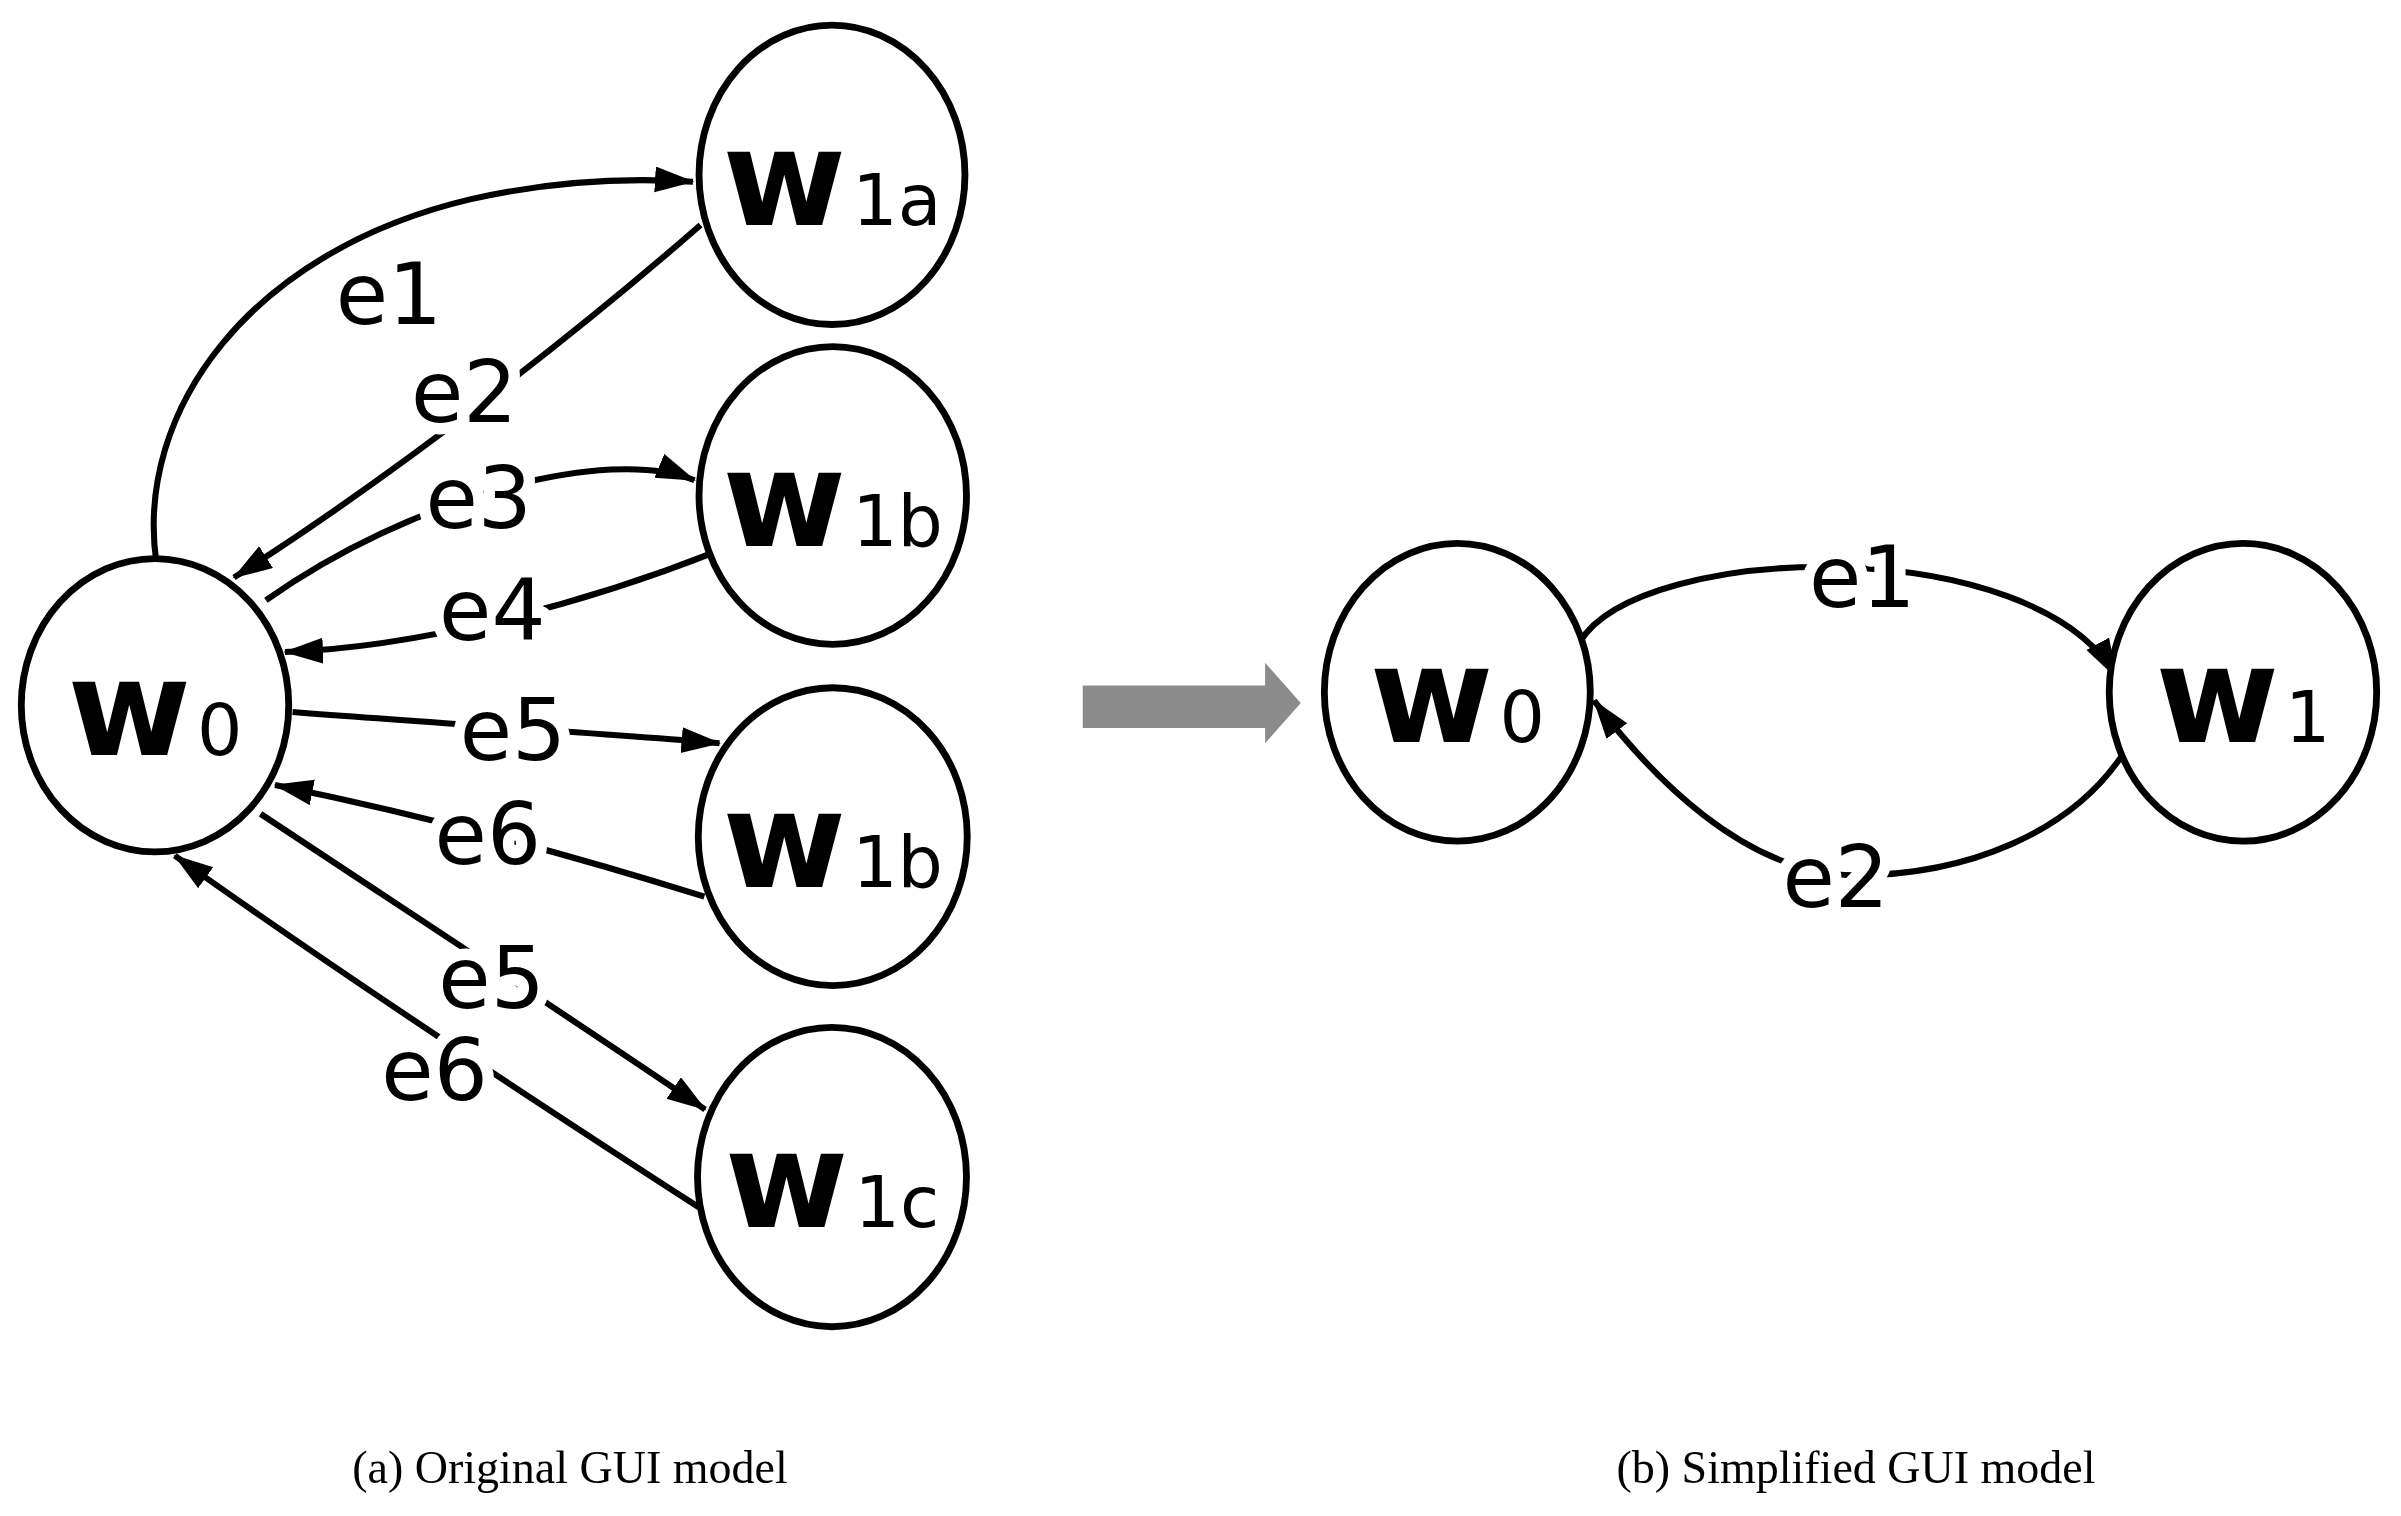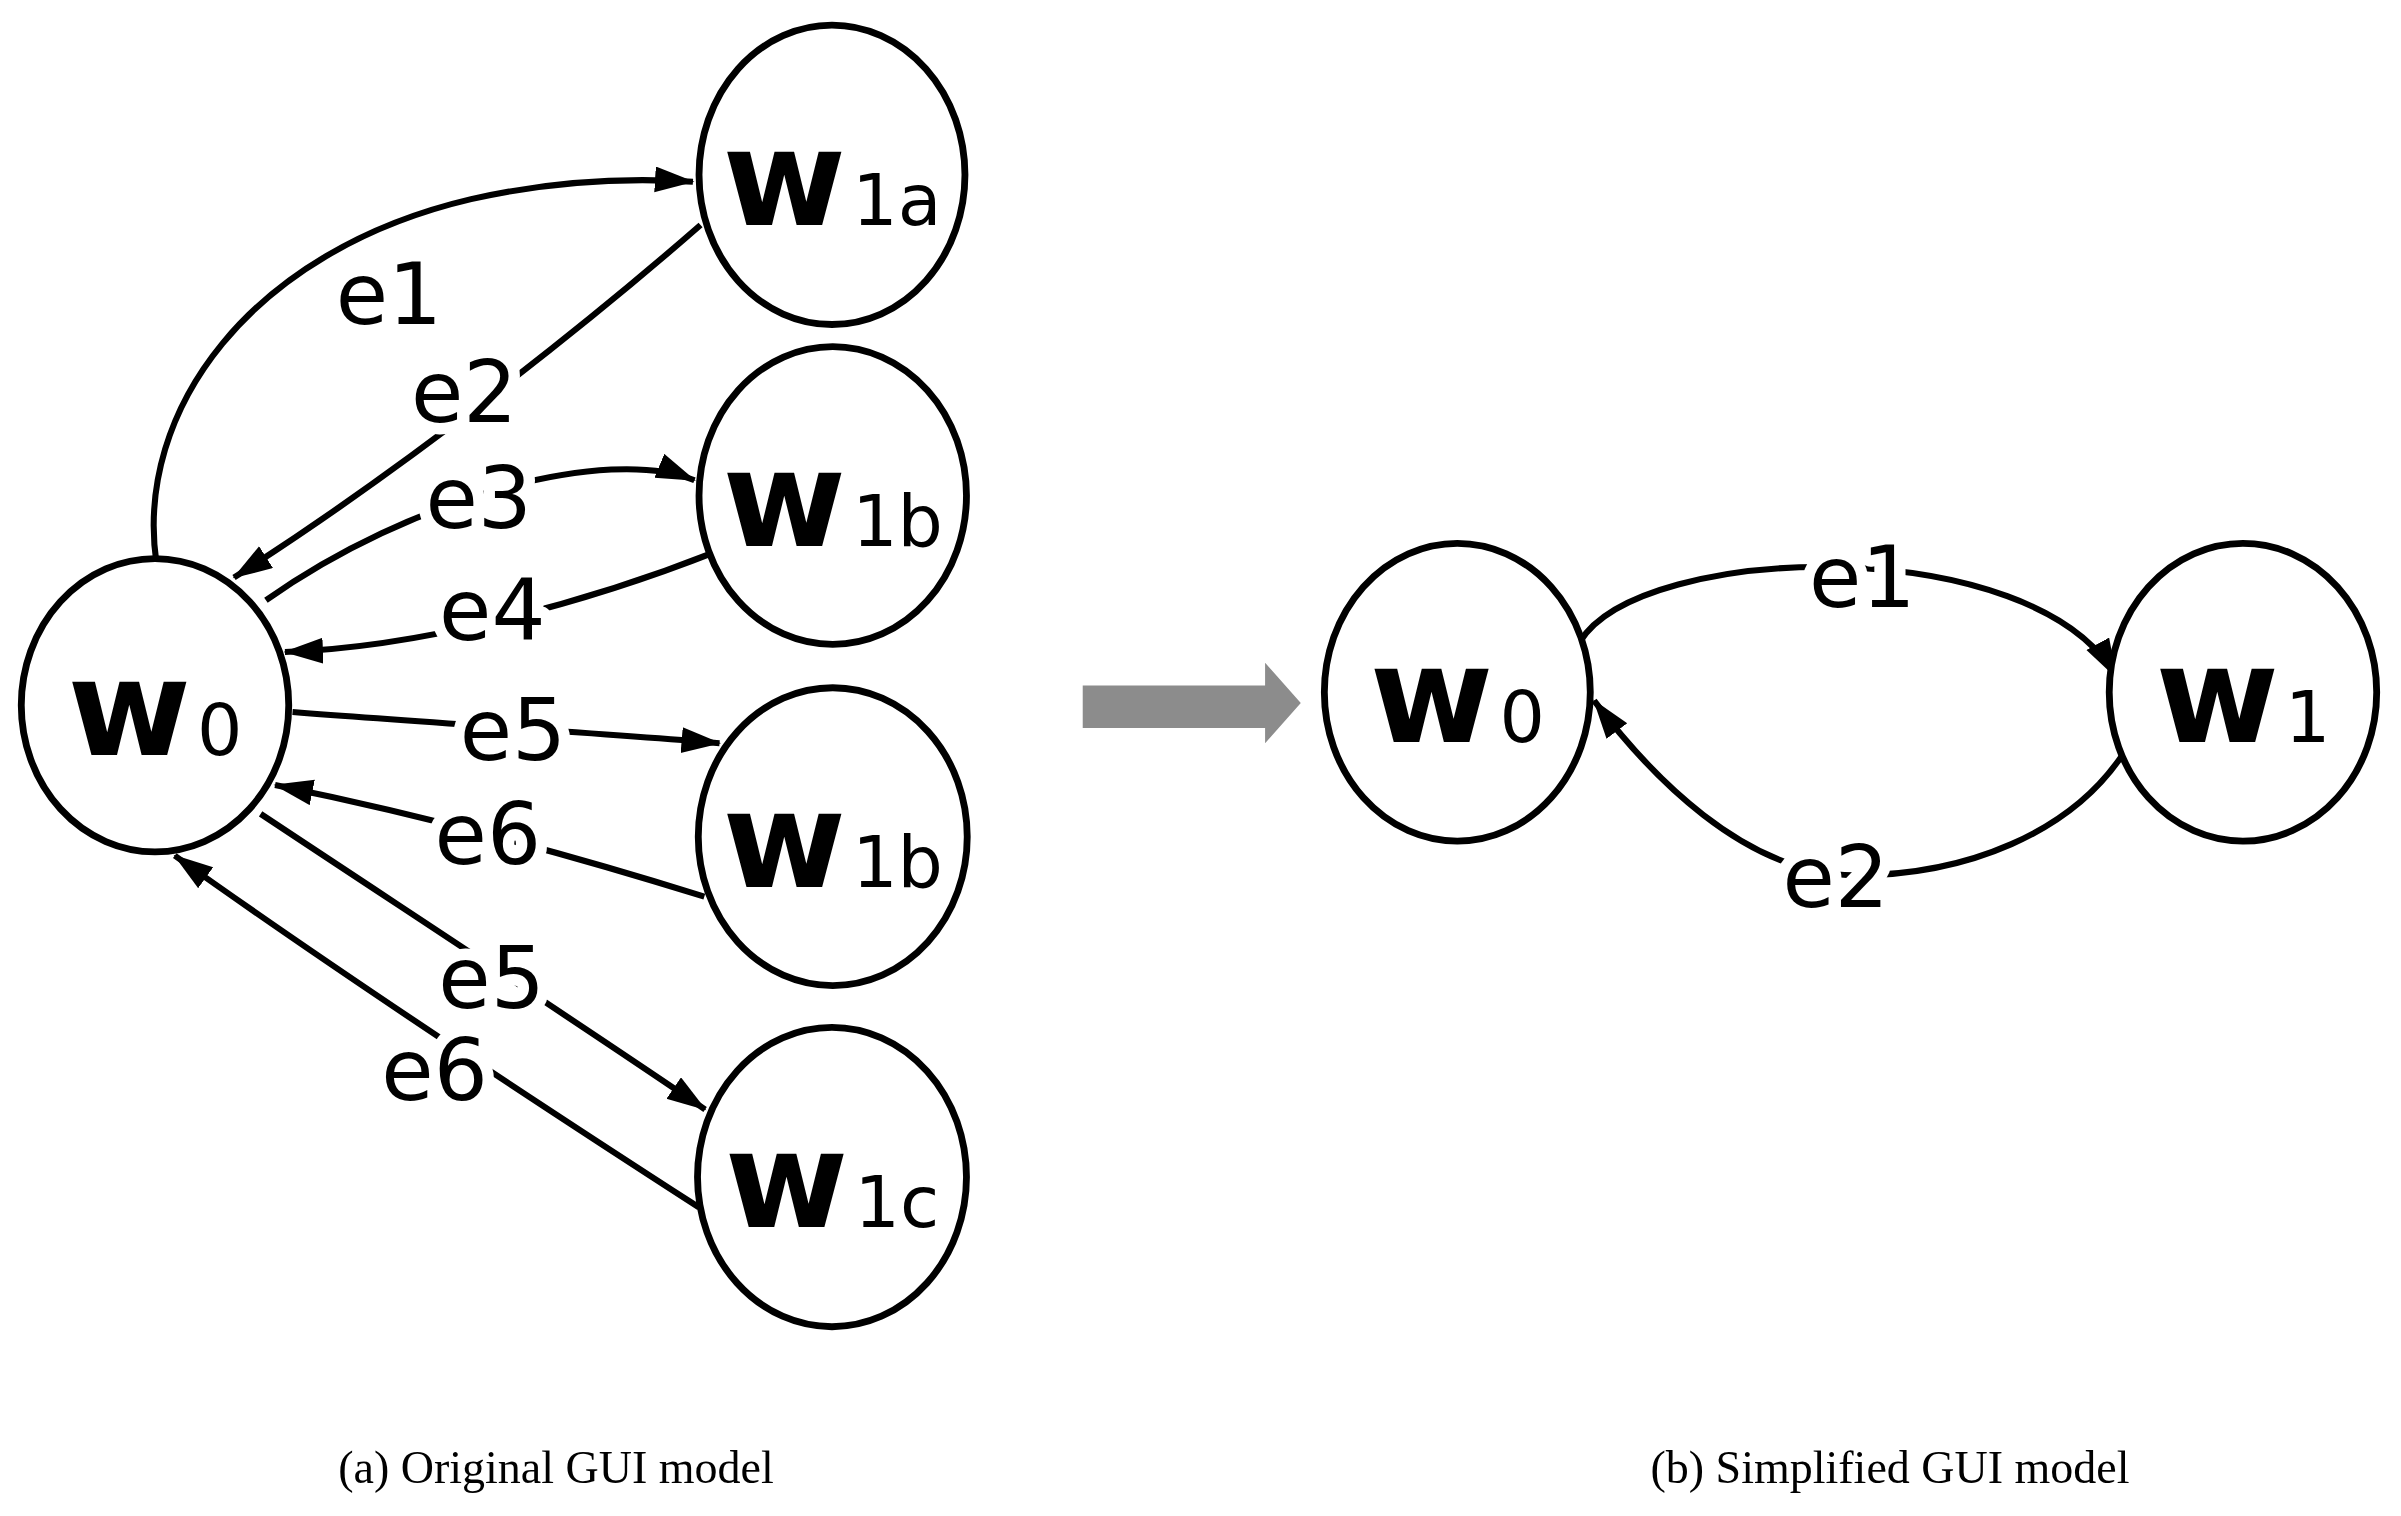--- a/index.html
+++ b/index.html
@@ -16,22 +16,22 @@
   .nlabel{
     font-family:"DejaVu Sans",sans-serif;
     font-weight:bold;font-size:176px;fill:#000;text-anchor:middle;stroke:none;
   }
   .nsub{font-size:94px;font-weight:normal;}
   .arrowhead{stroke:none;fill:#000;}
   .caption{
     position:absolute;top:1441px;width:532px;text-align:center;
     font-family:"Liberation Serif",serif;font-size:46px;color:#000;white-space:nowrap;
   }
-  .caption-a{left:290px;}
-  .caption-b{left:1624px;}
+  .caption-a{left:304px;}
+  .caption-b{left:1590px;}
 </style>
 </head>
 <body>
 
 <div class="stage">
   <svg width="2401" height="1516" viewBox="0 0 3160 1995">
     <defs>
       <marker id="ah" markerUnits="userSpaceOnUse" markerWidth="58" markerHeight="38" refX="50" refY="17" orient="auto">
         <path class="arrowhead" d="M0,0 L52,17 L0,34 Z"></path>
       </marker>

